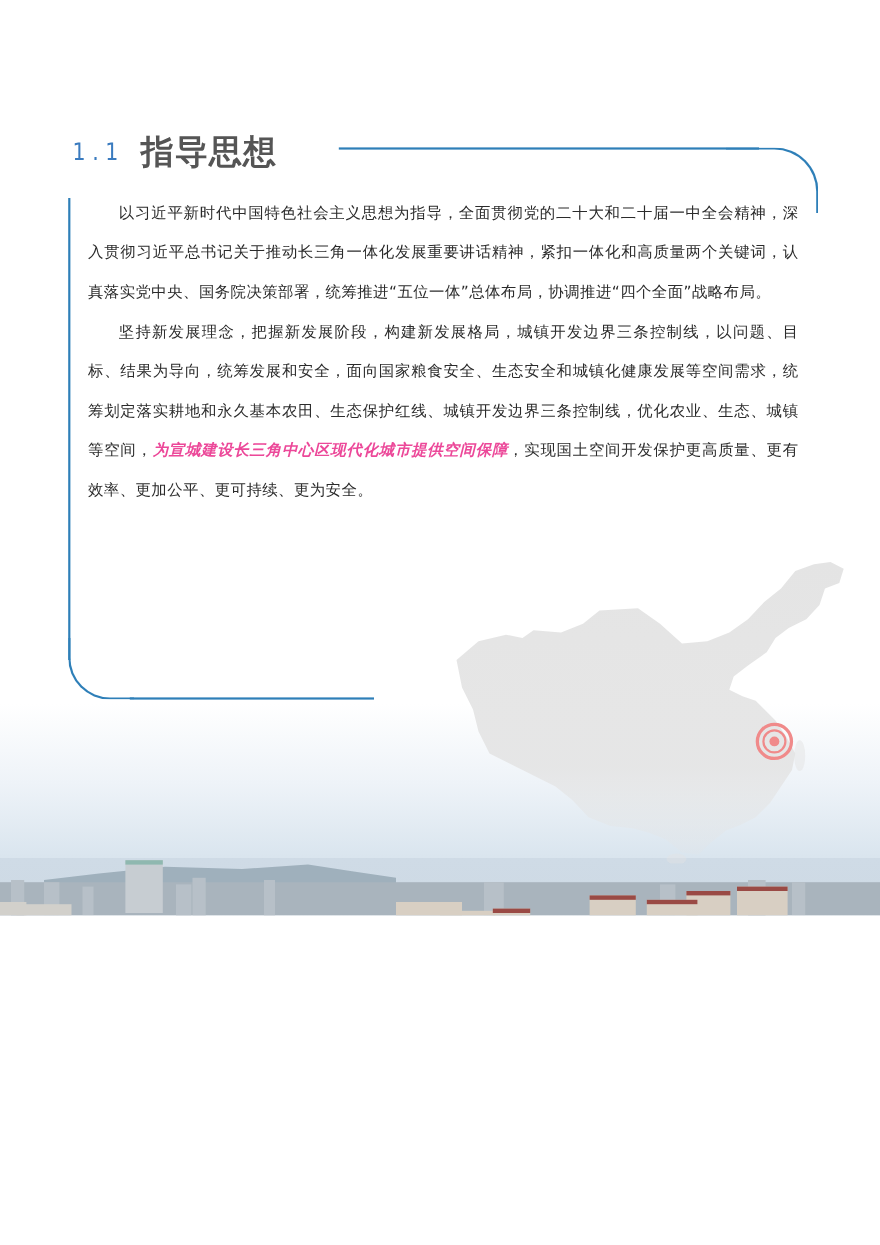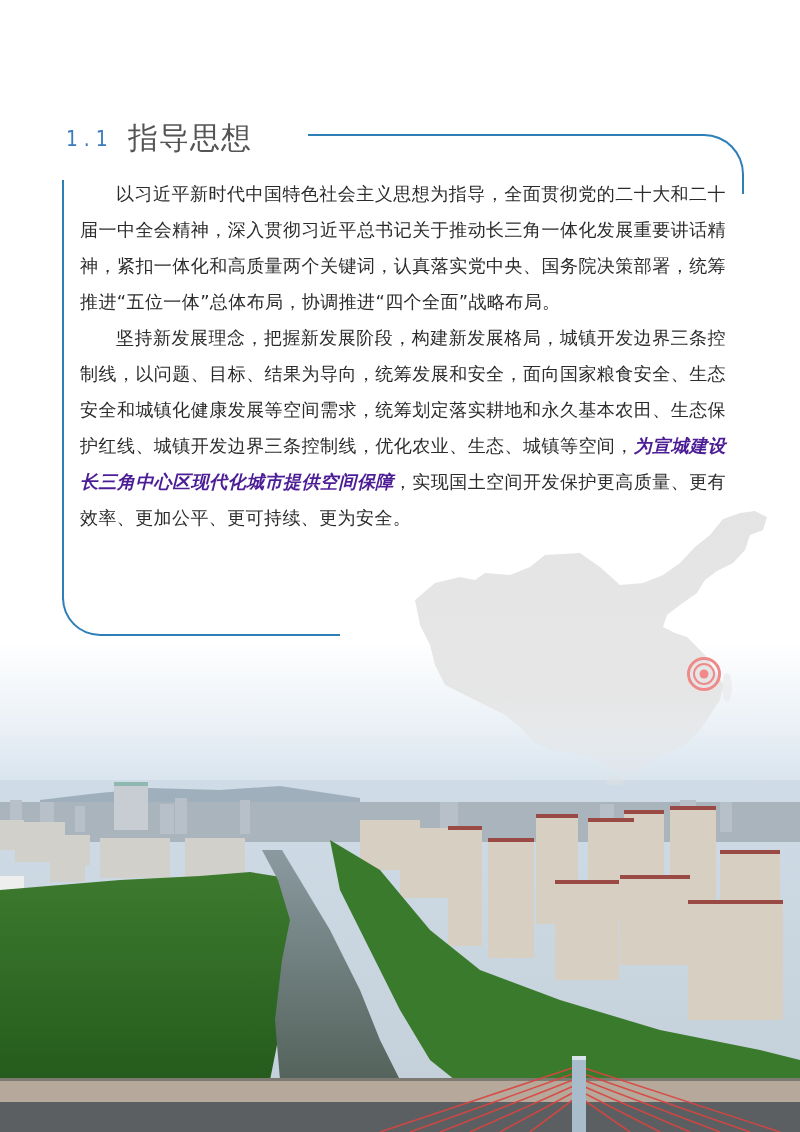--- a/index.html
+++ b/index.html
@@ -1,36 +1,36 @@
 <!DOCTYPE html>
 <html><head>
   <meta charset="utf-8">
   <style>
     * { margin: 0; padding: 0; box-sizing: border-box; }
     html, body { width: 800px; height: 1132px; overflow: hidden; background: #ffffff; }
     body { position: relative; font-family: "DejaVu Sans", "Liberation Sans", sans-serif; }
 
-    .page { position: relative; width: 800px; height: 1132px; background: #ffffff; overflow: hidden; }
+    .page { position: relative; width: 800px; height: 832px; background: #ffffff; overflow: hidden; }
 
     
     .section-heading { position: absolute; left: 66px; top: 116px; height: 44px; display: flex; align-items: center; z-index: 5; }
     .section-number { font-family: "DejaVu Sans", sans-serif; color: #3a7bbf; font-size: 22px; letter-spacing: 7px; font-weight: normal; transform: scaleX(0.85); transform-origin: left center; margin-right: 6px; }
-    .section-title { font-family: "DejaVu Sans", sans-serif; font-weight: normal; color: #555555; font-size: 30px; letter-spacing: 1px; }
+    .section-title { font-family: "DejaVu Sans", sans-serif; font-weight: bold; color: #555555; font-size: 30px; letter-spacing: 1px; }
 
     
     .frame-top-line { position: absolute; left: 308px; top: 134px; width: 382px; height: 2px; background: #2e7fb8; z-index: 4; }
     .frame-top-right { position: absolute; left: 660px; top: 134px; width: 84px; height: 60px; border-top: 2px solid #2e7fb8; border-right: 2px solid #2e7fb8; border-top-right-radius: 40px; z-index: 4; }
     .frame-left-line { position: absolute; left: 62px; top: 180px; width: 2px; height: 420px; background: #2e7fb8; z-index: 4; }
     .frame-bottom-left { position: absolute; left: 62px; top: 580px; width: 60px; height: 56px; border-left: 2px solid #2e7fb8; border-bottom: 2px solid #2e7fb8; border-bottom-left-radius: 38px; z-index: 4; }
     .frame-bottom-line { position: absolute; left: 118px; top: 634px; width: 222px; height: 2px; background: #2e7fb8; z-index: 4; }
 
     
     .body-text { position: absolute; left: 80px; top: 176px; width: 646px; z-index: 6; }
-    .para { font-family: "DejaVu Sans", sans-serif; font-size: 18px; line-height: 36px; color: #2b2b2b; text-indent: 2em; text-align: justify; letter-spacing: 0.4px; }
-    .highlight { color: #4c1d95; font-weight: bold; font-style: italic; }
+    .para { font-family: "DejaVu Sans", sans-serif; font-size: 14px; line-height: 36px; color: #2b2b2b; text-indent: 2em; text-align: justify; letter-spacing: 0.4px; }
+    .highlight { color: #ec4899; font-weight: bold; font-style: italic; }
 
     
     .china-map { position: absolute; left: 405px; top: 505px; width: 380px; height: 280px; z-index: 2; }
     .map-marker { position: absolute; left: 686px; top: 656px; width: 36px; height: 36px; z-index: 3; }
 
     
     .sky { position: absolute; left: 0; top: 640px; width: 800px; height: 180px; background: linear-gradient(to bottom, rgba(255,255,255,1) 0%, #eef3f8 40%, #dbe6ef 75%, #cfdbe6 100%); z-index: 1; }
     .photo { position: absolute; left: 0; top: 780px; width: 800px; height: 352px; z-index: 1; overflow: hidden; }
     .photo svg { display: block; }
   </style>

